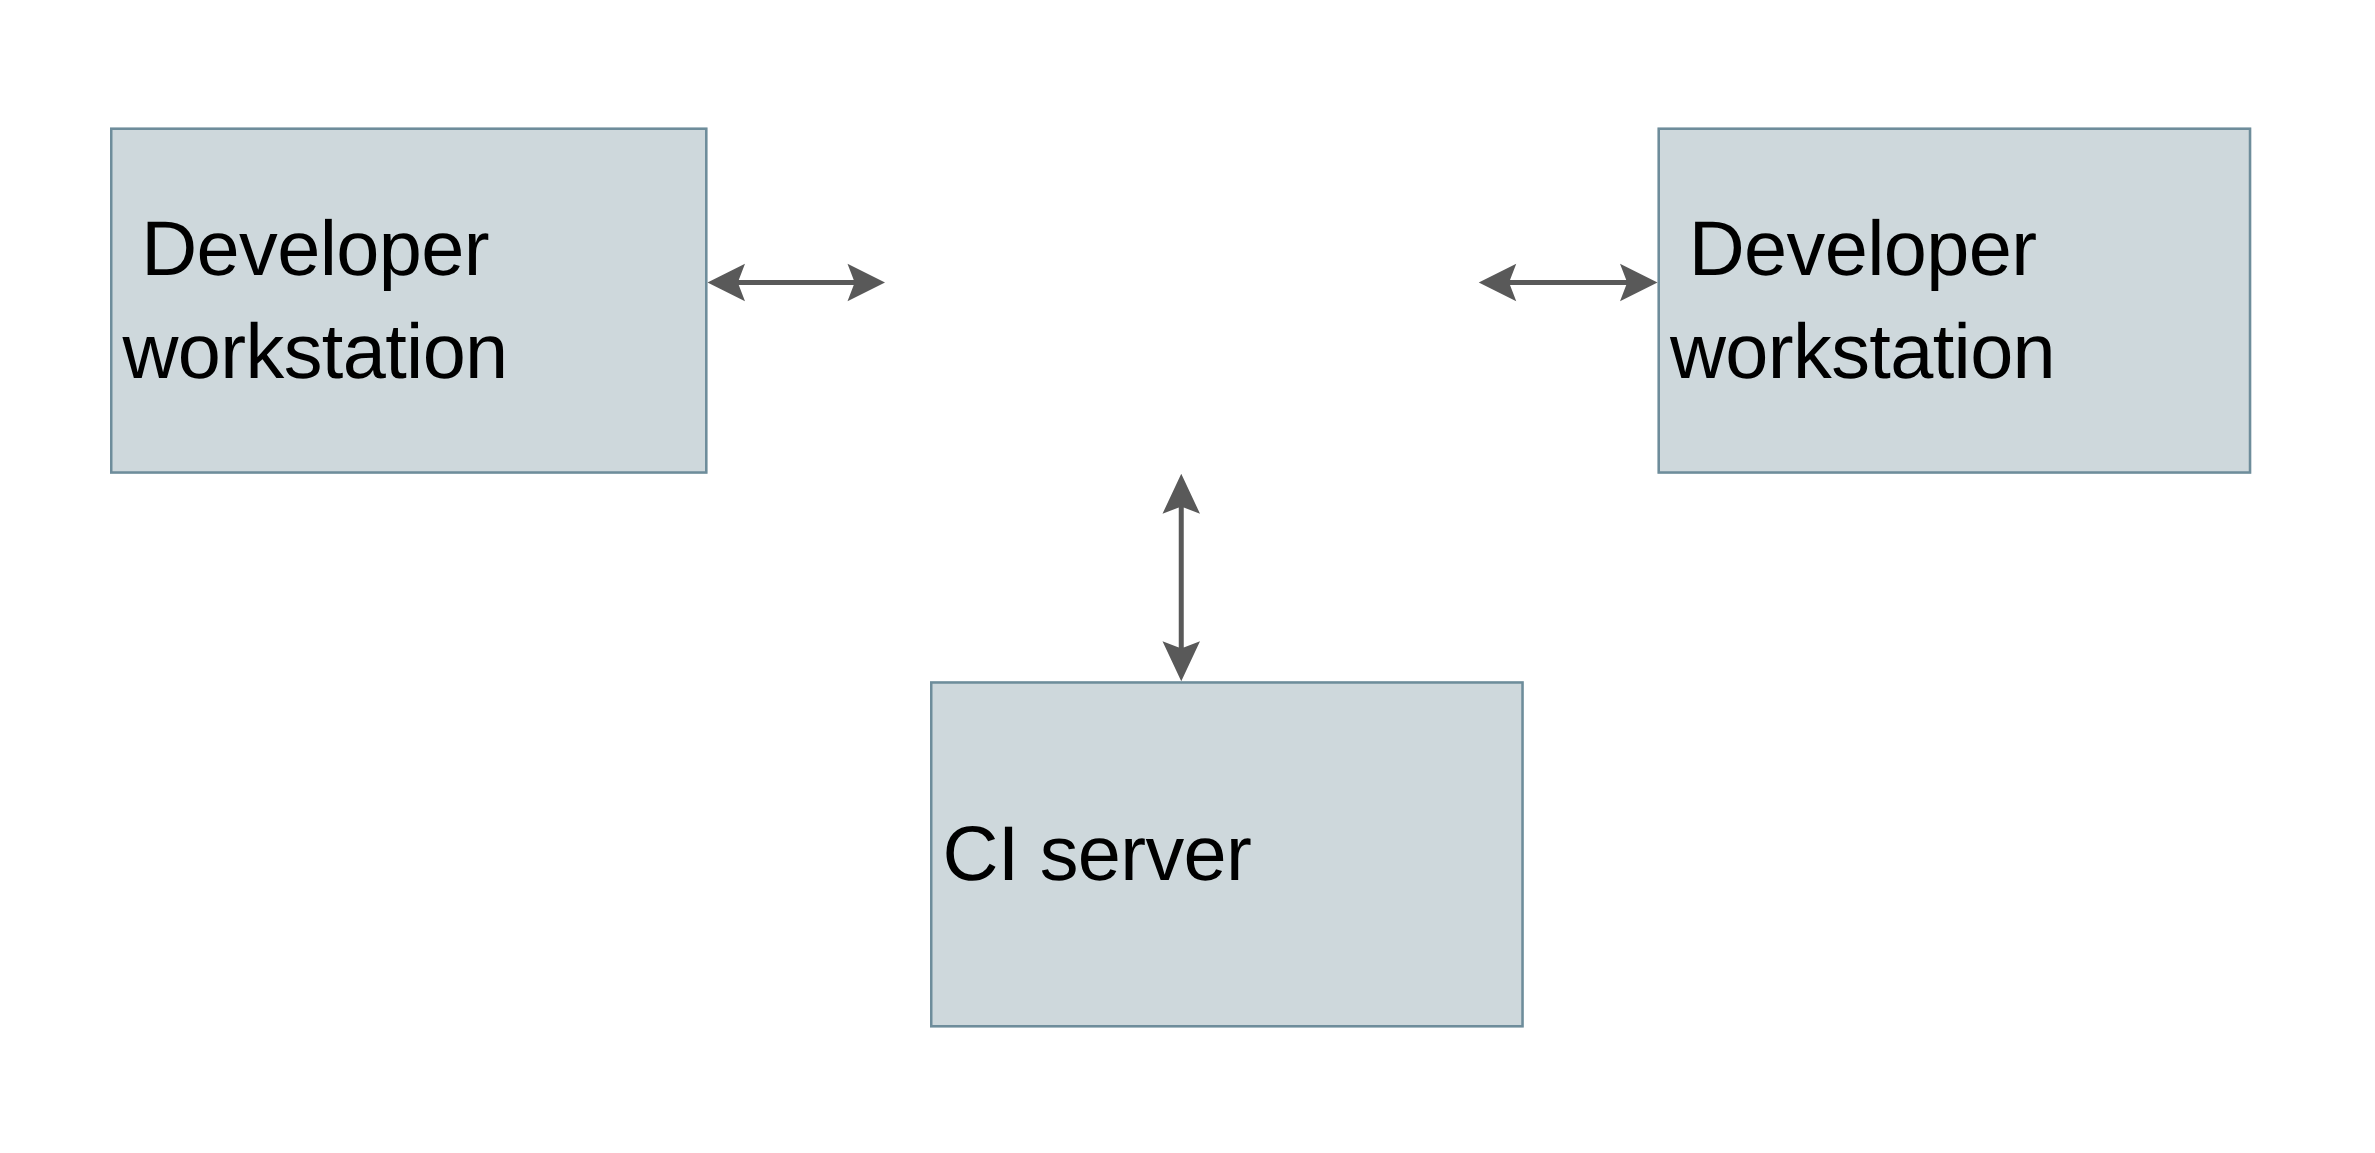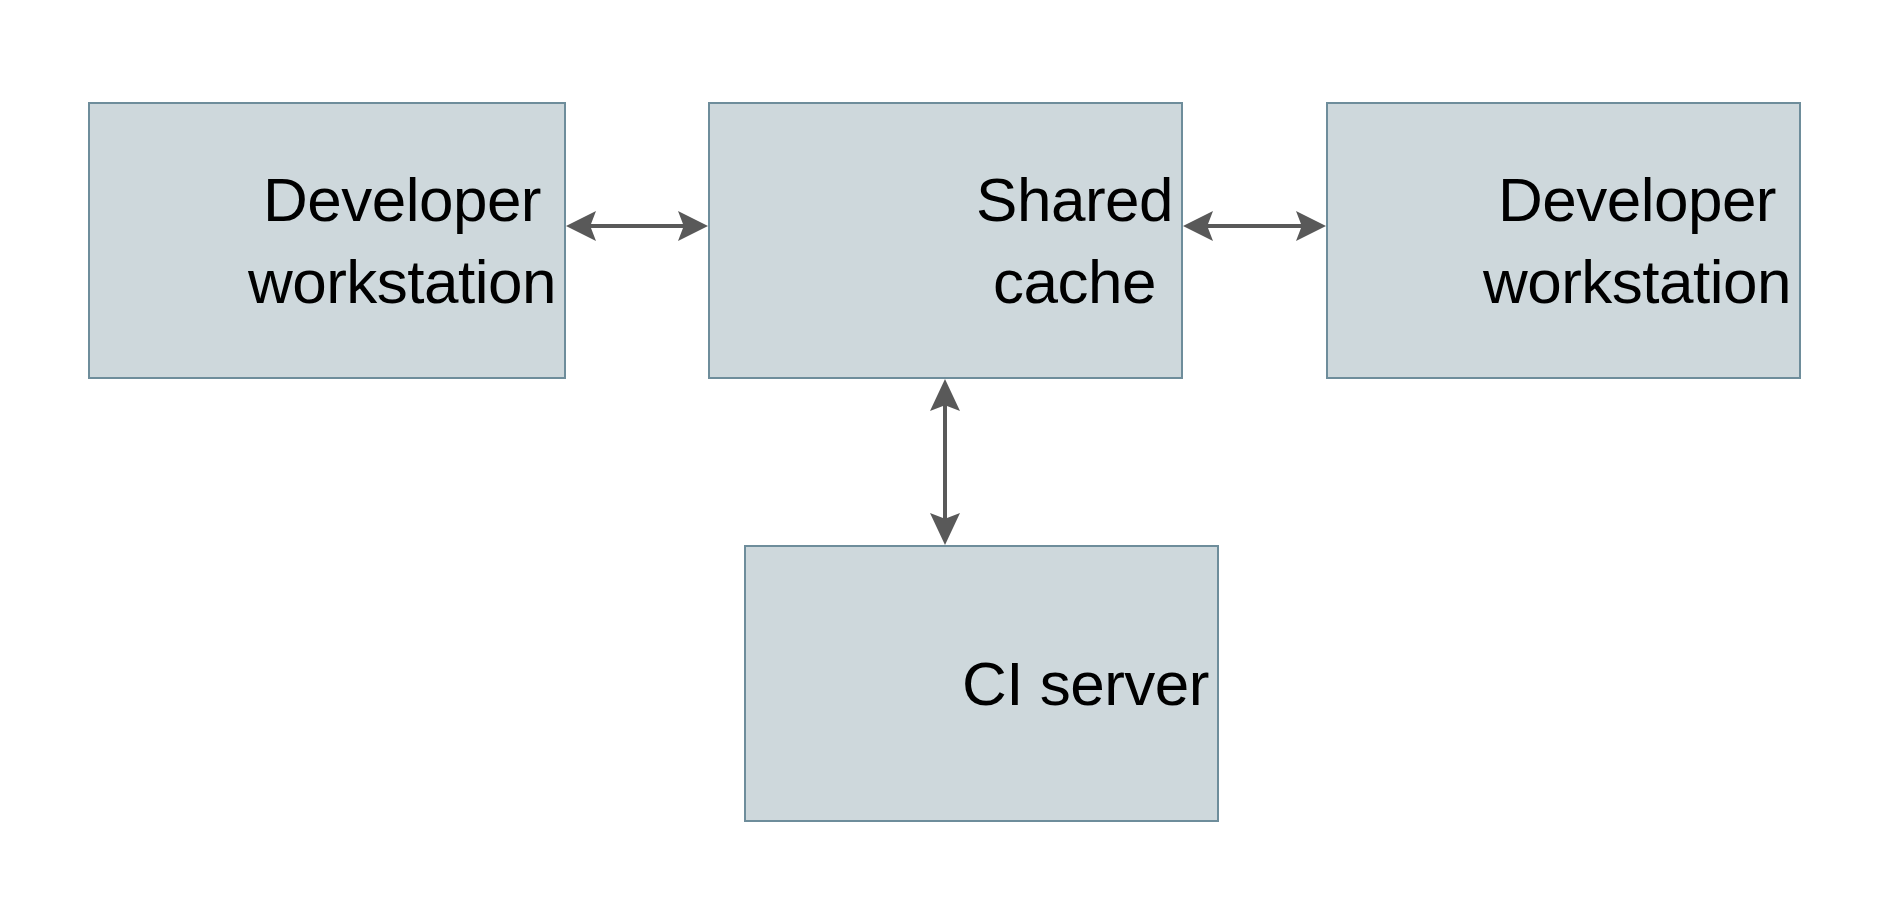--- a/index.html
+++ b/index.html
@@ -18,21 +18,21 @@
     background: #ffffff;
     overflow: hidden;
   }
   .node {
     position: absolute;
     box-sizing: border-box;
     background: #ced8dc;
     border: 2px solid #6e8d9b;
     display: flex;
     align-items: center;
-    justify-content: flex-end;
+    justify-content: flex-start;
     text-align: center;
   }
   .node-label {
     font-family: "Liberation Sans", sans-serif;
     font-size: 62px;
     line-height: 1.32;
     color: #000000;
     font-weight: 400;
     letter-spacing: -0.5px;
     white-space: pre-line;
@@ -50,24 +50,20 @@
 </head>
 <body>
 
 <div id="canvas">
 
   <div class="node" style="left:88px; top:102px; width:478px; height:277px;">
     <div class="node-label">Developer
 workstation</div>
   </div>
 
-  <div class="node" style="left:708px; top:102px; width:475px; height:277px;">
-    <div class="node-label">Shared
-cache</div>
-  </div>
 
   <div class="node" style="left:1326px; top:102px; width:475px; height:277px;">
     <div class="node-label">Developer
 workstation</div>
   </div>
 
   <div class="node" style="left:744px; top:545px; width:475px; height:277px;">
     <div class="node-label">CI server</div>
   </div>
 

